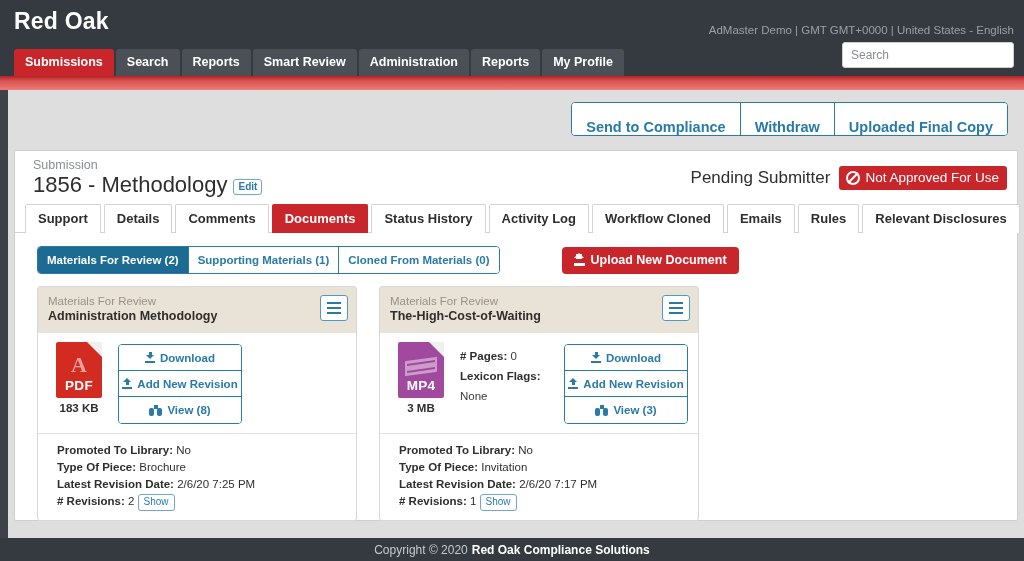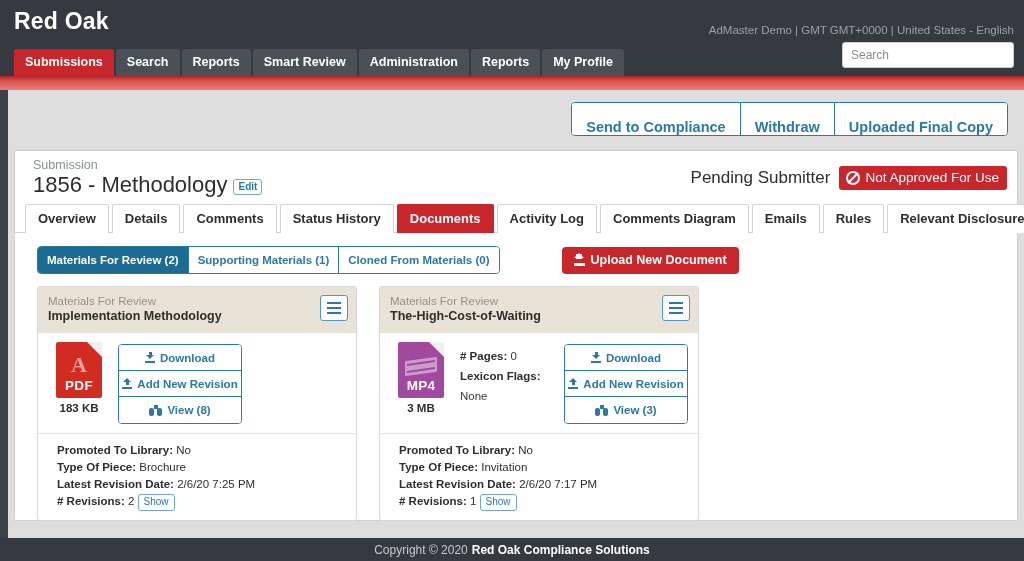--- a/index.html
+++ b/index.html
@@ -621,27 +621,27 @@
         <div class="status-wrap">
           <span class="status-text">Pending Submitter</span>
           <span class="status-badge">
             <span class="ban-icon"></span>
             <span>Not Approved For Use</span>
           </span>
         </div>
       </div>
 
       <div class="subtabs">
-        <div class="subtab">Overview</div>
+        <div class="subtab">Support</div>
         <div class="subtab">Details</div>
         <div class="subtab">Comments</div>
+        <div class="subtab active">Documents</div>
         <div class="subtab">Status History</div>
-        <div class="subtab active">Documents</div>
         <div class="subtab">Activity Log</div>
-        <div class="subtab">Comments Diagram</div>
+        <div class="subtab">Workflow Cloned</div>
         <div class="subtab">Emails</div>
         <div class="subtab">Rules</div>
         <div class="subtab">Relevant Disclosures</div>
       </div>
 
       <div class="doctoolbar">
         <div class="filtergroup">
           <div class="filterbtn active">Materials For Review (2)</div>
           <div class="filterbtn">Supporting Materials (1)</div>
           <div class="filterbtn">Cloned From Materials (0)</div>
@@ -652,21 +652,21 @@
             </span>
           <span>Upload New Document</span>
         </div>
       </div>
 
       <div class="cards">
 
         <div class="card">
           <div class="card-head">
             <div class="card-kicker">Materials For Review</div>
-            <div class="card-title">Implementation Methodology</div>
+            <div class="card-title">Administration Methodology</div>
             <div class="hamburger">
               <i></i>
               <i></i>
               <i></i>
             </div>
           </div>
 
           <div class="card-body">
             <div class="filecol">
               <div class="fileicon fi-pdf">

